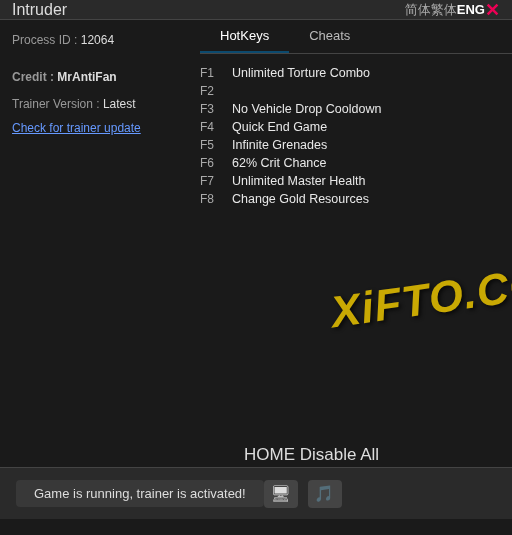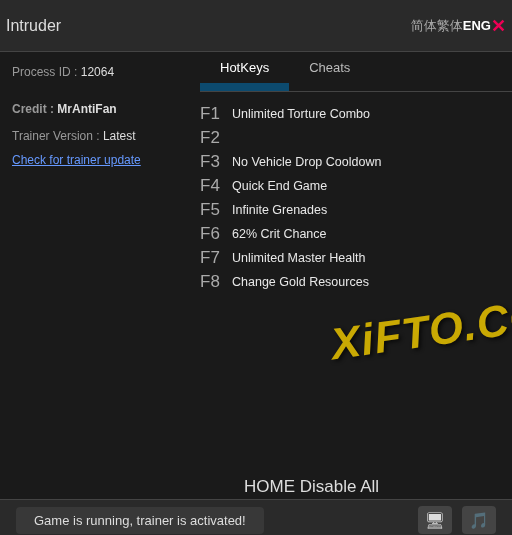--- a/index.html
+++ b/index.html
@@ -11,22 +11,22 @@
       overflow: hidden;
       color: #ddd;
     }
 
     
     #title-bar {
       display: flex;
       align-items: center;
       justify-content: space-between;
       background: #2a2a2a;
-      height: 52px;
-      padding: 0 6px;
+      height: 20px;
+      padding: 0 12px;
       border-bottom: 1px solid #444;
     }
     #title-bar-right {
       display: flex;
       align-items: center;
     }
     .lang-btn {
       font-size: 13px;
       color: #aaa;
       cursor: pointer;
@@ -72,40 +72,40 @@
     }
     .tab {
       padding: 8px 20px;
       font-size: 13px;
       color: #bbb;
       cursor: pointer;
       border-bottom: 2px solid transparent;
     }
     .tab.active {
       color: #fff;
-      border-bottom: 8px solid #0c4a6e;
+      border-bottom: 2px solid #0c4a6e;
     }
 
     
     #cheat-list {
       flex: 1;
       overflow-y: auto;
     }
     .cheat-row {
       display: flex;
       align-items: center;
       gap: 8px;
       padding: 2px 0;
       font-size: 12.5px;
       color: #ddd;
     }
     .cheat-key {
       color: #aaa;
       min-width: 24px;
-      font-size: 17px;
+      font-size: 12px;
     }
     .cheat-desc {
       color: #e8e8e8;
     }
 
     #home-disable {
       margin-top: 8px;
       font-size: 17px;
       color: #ddd;
       padding: 2px 0;
@@ -158,26 +158,26 @@
     
     #left-col {
       width: 200px;
       display: flex;
       flex-direction: column;
       flex-shrink: 0;
     }
 
     
     #status-bar {
-      height: 41px;
+      height: 52px;
       background: #2a2a2a;
       border-top: 1px solid #444;
       display: flex;
       align-items: center;
-      justify-content: space-between;
+      justify-content: flex-start;
       padding: 8px 16px;
     }
     #status-message {
       font-size: 13px;
       color: #ddd;
       background: #383838;
       padding: 6px 18px;
       border-radius: 4px;
     }
     #status-icons {

